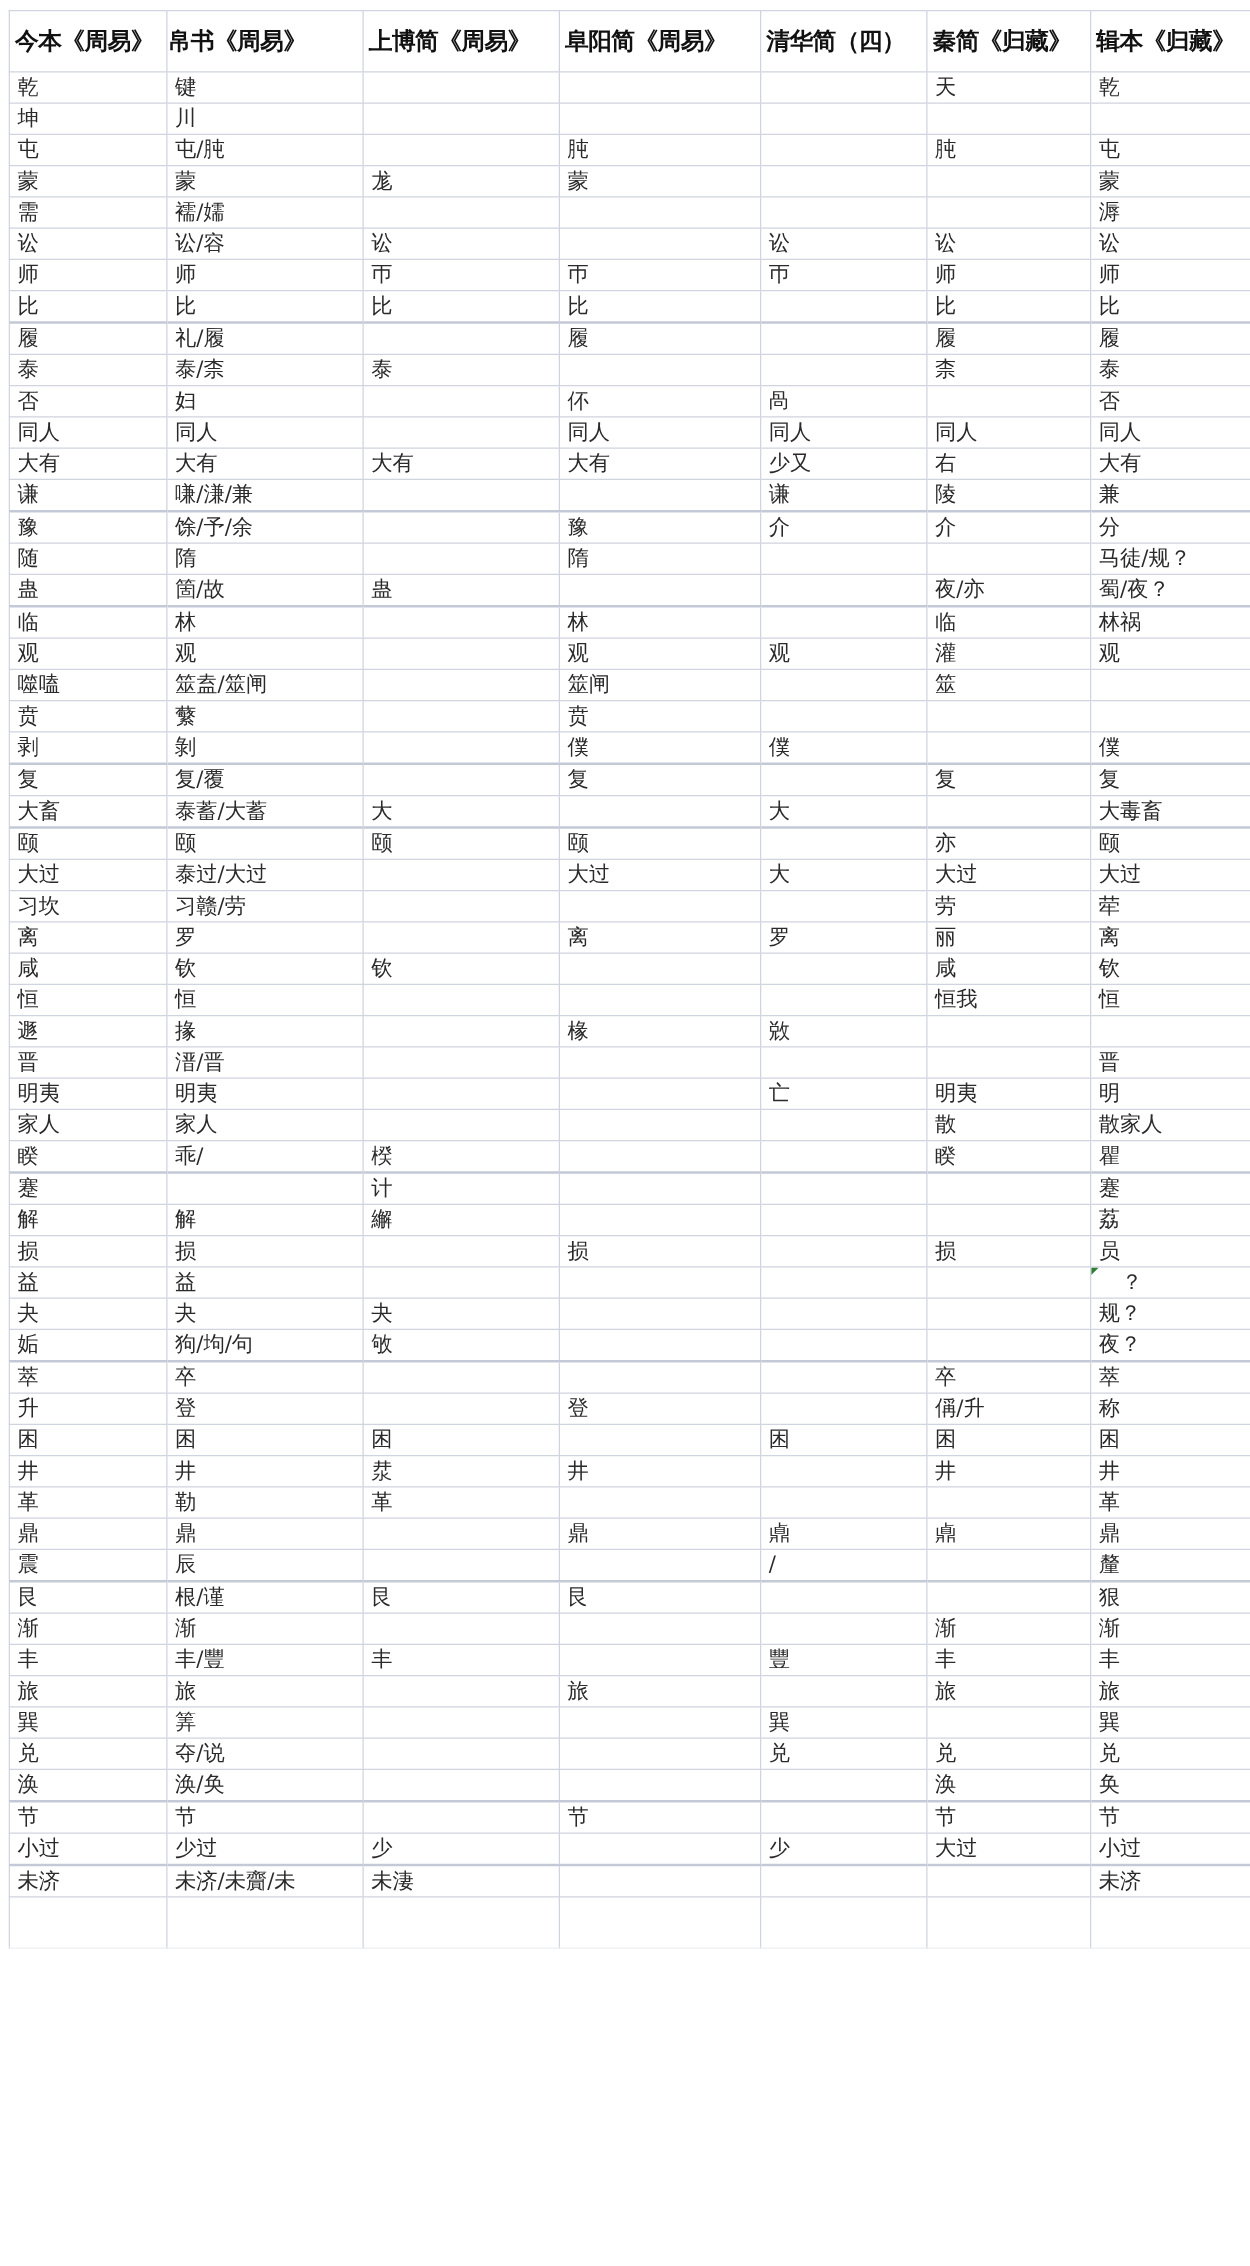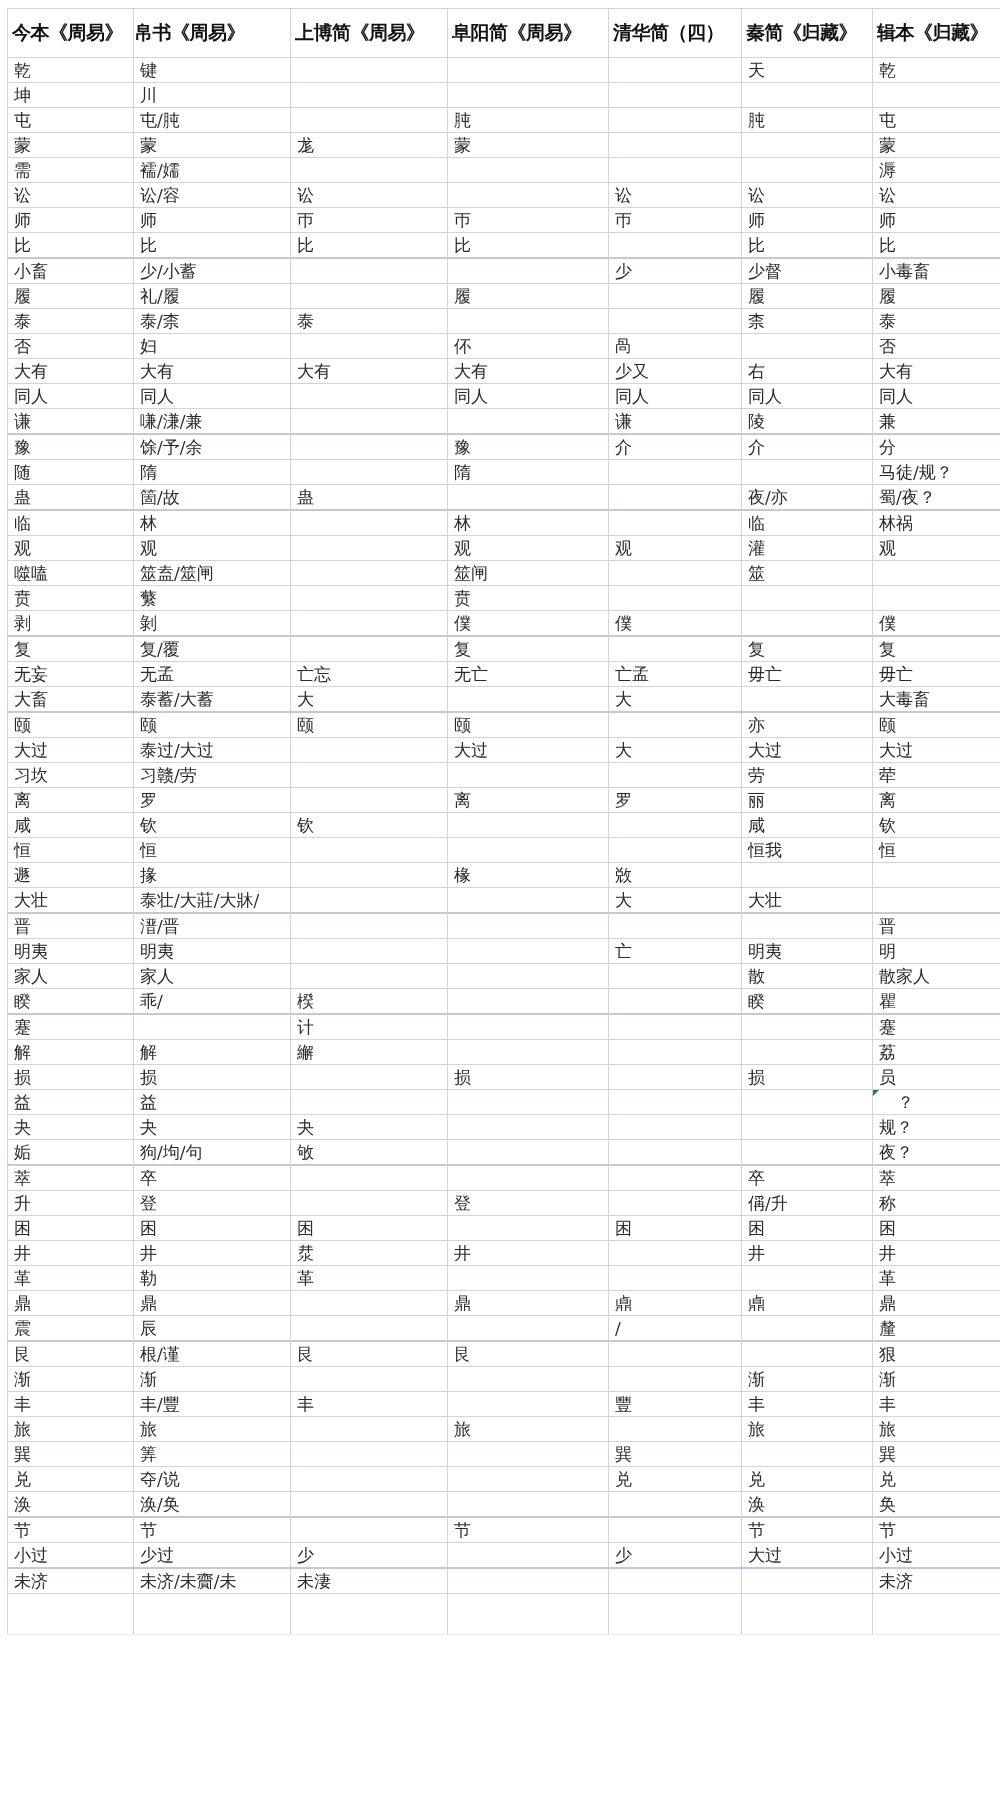--- a/index.html
+++ b/index.html
@@ -164,29 +164,20 @@
         <tr class="thick-bottom">
           <td>比</td>
           <td>比</td>
           <td>比</td>
           <td>比</td>
           <td></td>
           <td>比</td>
           <td>比</td>
         </tr>
         <tr>
-          <td>小畜</td>
-          <td>少/小蓄</td>
-          <td></td>
-          <td></td>
-          <td>少</td>
-          <td>少督</td>
-          <td>小毒畜</td>
-        </tr>
-        <tr>
           <td>履</td>
           <td>礼/履</td>
           <td></td>
           <td>履</td>
           <td></td>
           <td>履</td>
           <td>履</td>
         </tr>
         <tr>
           <td>泰</td>
@@ -198,39 +189,39 @@
           <td>泰</td>
         </tr>
         <tr>
           <td>否</td>
           <td>妇</td>
           <td></td>
           <td>伓</td>
           <td>咼</td>
           <td></td>
           <td>否</td>
+        </tr>
+        <tr>
+          <td>同人</td>
+          <td>同人</td>
+          <td></td>
+          <td>同人</td>
+          <td>同人</td>
+          <td>同人</td>
+          <td>同人</td>
         </tr>
         <tr>
           <td>大有</td>
           <td>大有</td>
           <td>大有</td>
           <td>大有</td>
           <td>少又</td>
           <td>右</td>
           <td>大有</td>
         </tr>
-        <tr>
-          <td>同人</td>
-          <td>同人</td>
-          <td></td>
-          <td>同人</td>
-          <td>同人</td>
-          <td>同人</td>
-          <td>同人</td>
-        </tr>
         <tr class="thick-bottom">
           <td>谦</td>
           <td>嗛/溓/兼</td>
           <td></td>
           <td></td>
           <td>谦</td>
           <td>陵</td>
           <td>兼</td>
         </tr>
         <tr>
@@ -307,29 +298,20 @@
         </tr>
         <tr>
           <td>复</td>
           <td>复/覆</td>
           <td></td>
           <td>复</td>
           <td></td>
           <td>复</td>
           <td>复</td>
         </tr>
-        <tr>
-          <td>无妄</td>
-          <td>无孟</td>
-          <td>亡忘</td>
-          <td>无亡</td>
-          <td>亡孟</td>
-          <td>毋亡</td>
-          <td>毋亡</td>
-        </tr>
         <tr class="thick-bottom">
           <td>大畜</td>
           <td>泰蓄/大蓄</td>
           <td>大</td>
           <td></td>
           <td>大</td>
           <td></td>
           <td>大毒畜</td>
         </tr>
         <tr>
@@ -386,29 +368,20 @@
           <td>恒我</td>
           <td>恒</td>
         </tr>
         <tr>
           <td>遯</td>
           <td>掾</td>
           <td></td>
           <td>椽</td>
           <td>敚</td>
           <td></td>
-          <td></td>
-        </tr>
-        <tr class="thick-bottom">
-          <td>大壮</td>
-          <td>泰壮/大莊/大牀/</td>
-          <td></td>
-          <td></td>
-          <td>大</td>
-          <td>大壮</td>
           <td></td>
         </tr>
         <tr>
           <td>晋</td>
           <td>溍/晋</td>
           <td></td>
           <td></td>
           <td></td>
           <td></td>
           <td>晋</td>

